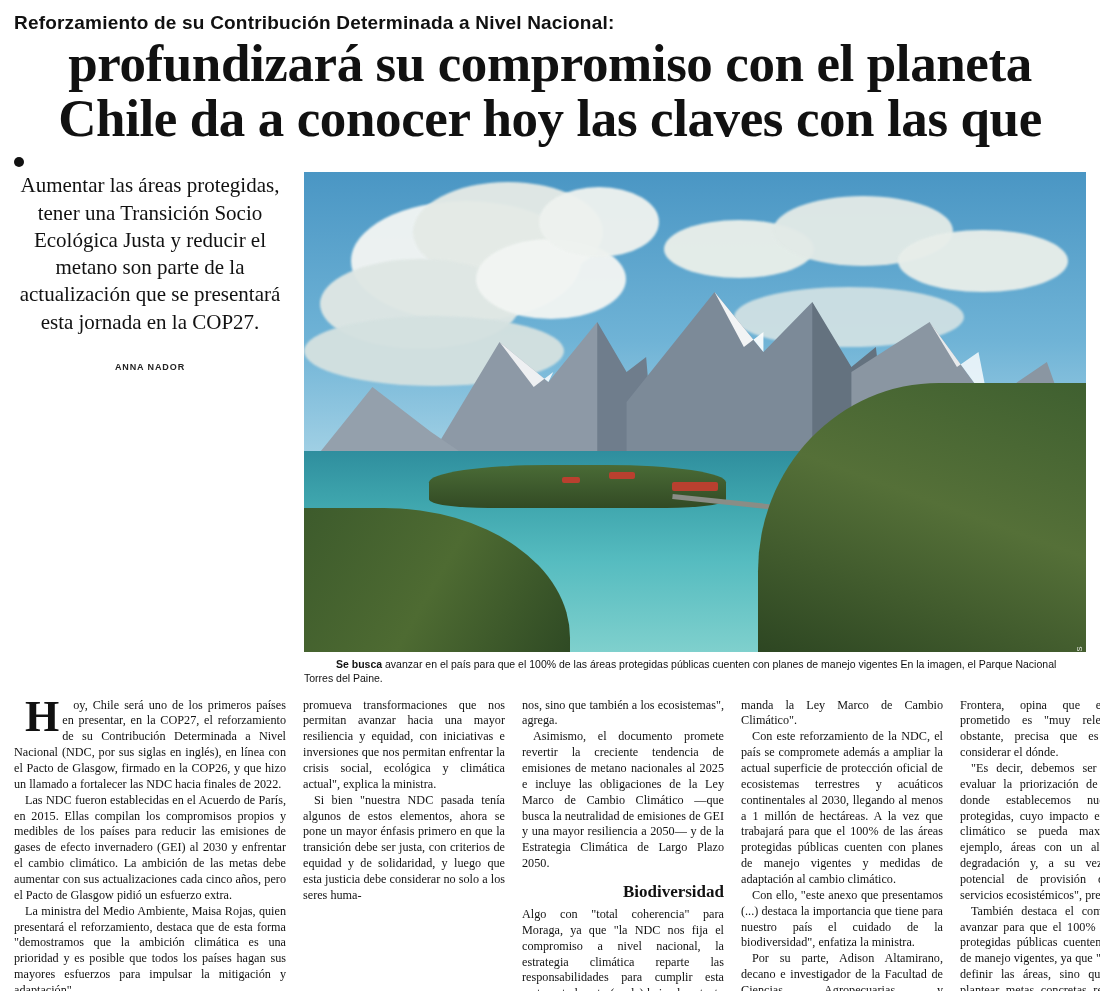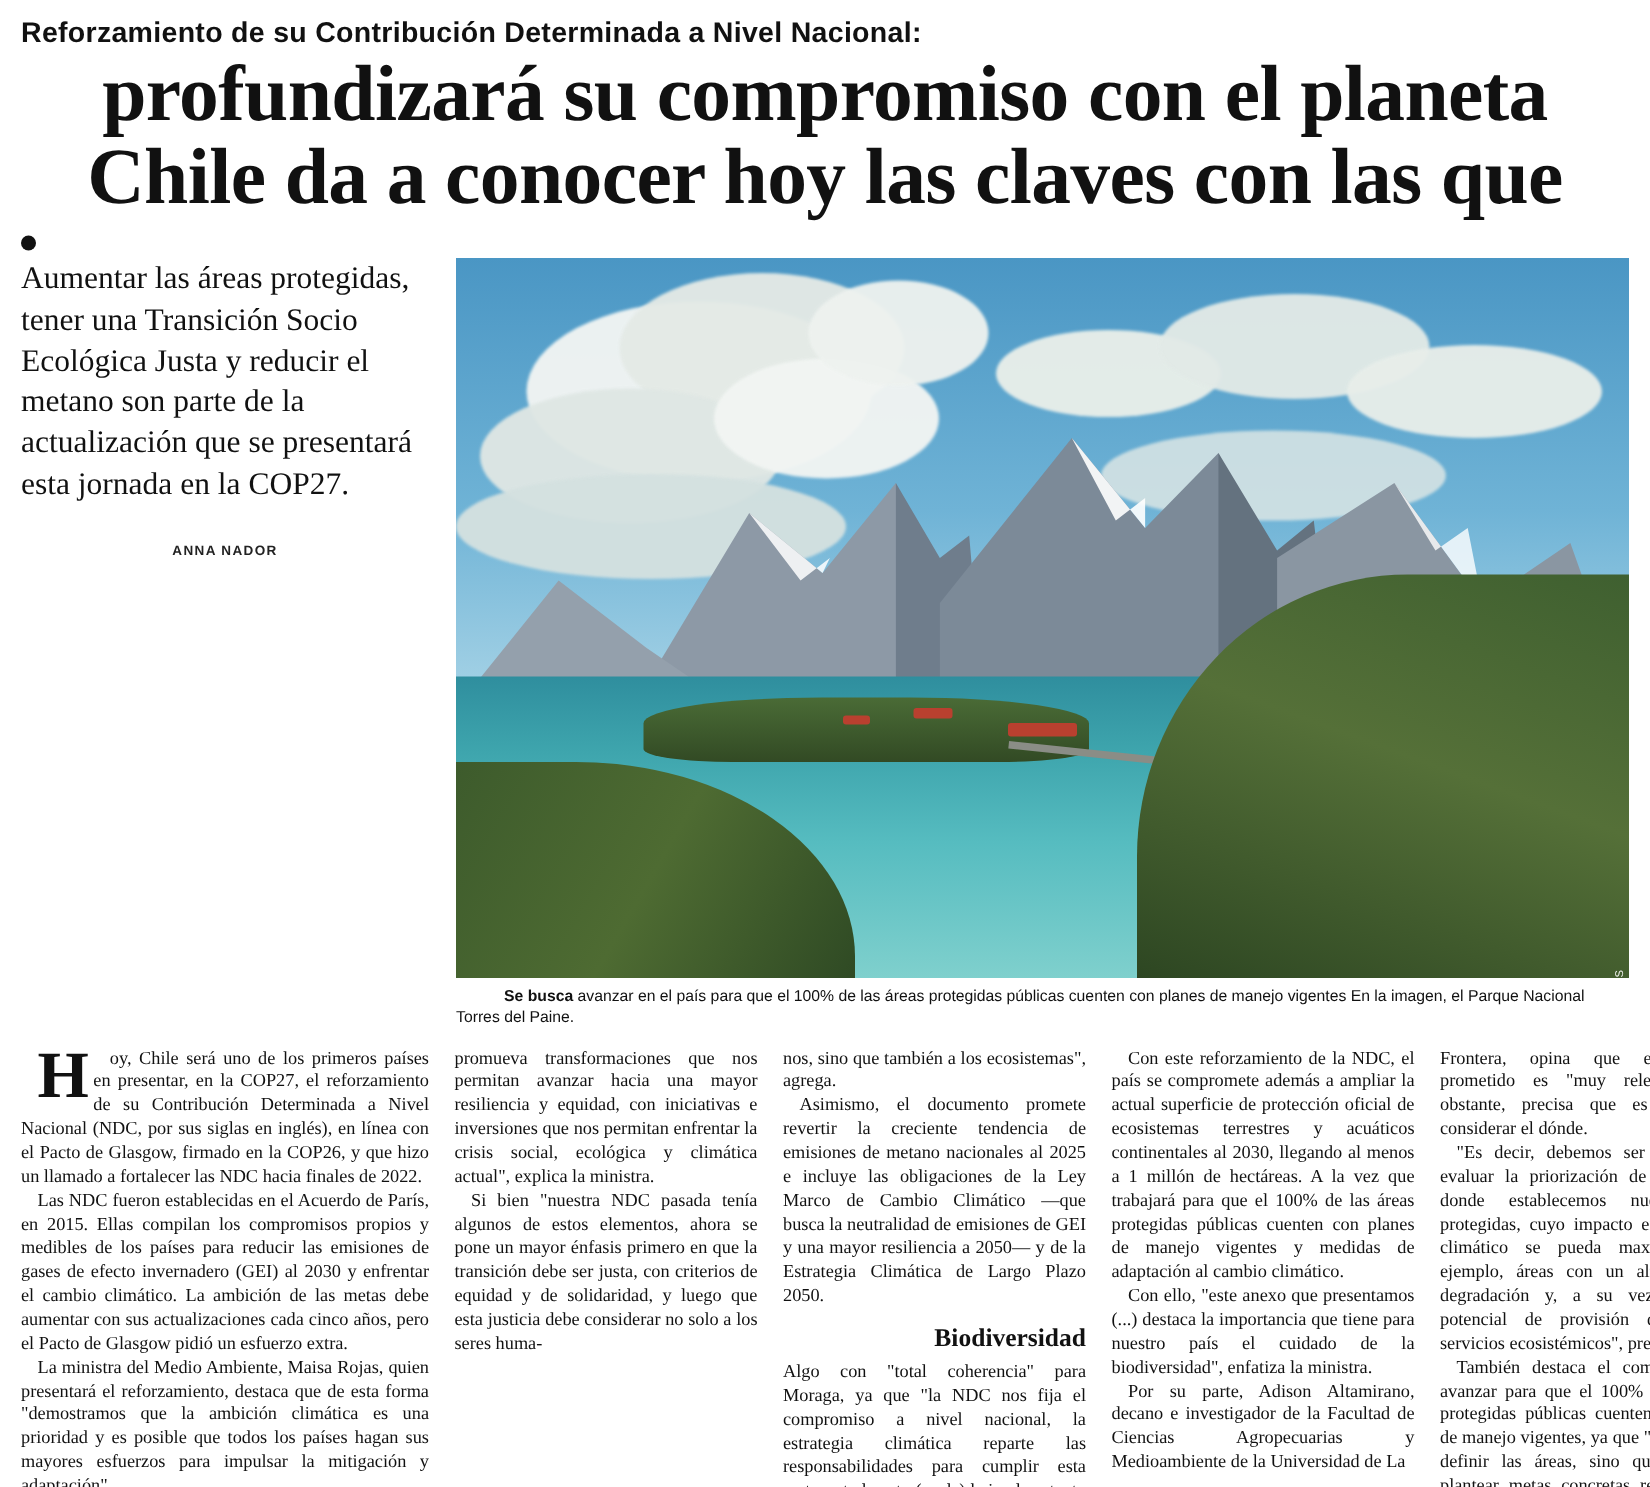--- a/index.html
+++ b/index.html
@@ -53,20 +53,21 @@
   }
   .lead-col{
     width:272px;
     flex:0 0 272px;
   }
   .lead{
     font-family:"Liberation Serif", serif;
     font-size:21px;
     line-height:1.30;
     margin:0 0 26px 0;
+    text-align:center;
   }
   .byline{
     font-family:"Liberation Sans", sans-serif;
     font-size:9px;
     letter-spacing:.9px;
     font-weight:bold;
     color:#222;
     margin:0 0 6px 0;
     text-align:center;
   }
@@ -278,20 +279,21 @@
     </div>
 
     <div class="col">
       <p class="first">nos, sino que también a los ecosistemas", agrega.</p>
       <p>Asimismo, el documento promete revertir la creciente tendencia de emisiones de metano nacionales al 2025 e incluye las obligaciones de la Ley Marco de Cambio Climático —que busca la neutralidad de emisiones de GEI y una mayor resiliencia a 2050— y de la Estrategia Climática de Largo Plazo 2050.</p>
       <h3>Biodiversidad</h3>
       <p class="first">Algo con "total coherencia" para Moraga, ya que "la NDC nos fija el compromiso a nivel nacional, la estrategia climática reparte las responsabilidades para cumplir esta meta, y todo esto (se da) bajo el sustento de lo que establece y</p>
     </div>
 
     <div class="col">
+      <p class="first">manda la Ley Marco de Cambio Climático".</p>
       <p>Con este reforzamiento de la NDC, el país se compromete además a ampliar la actual superficie de protección oficial de ecosistemas terrestres y acuáticos continentales al 2030, llegando al menos a 1 millón de hectáreas. A la vez que trabajará para que el 100% de las áreas protegidas públicas cuenten con planes de manejo vigentes y medidas de adaptación al cambio climático.</p>
       <p>Con ello, "este anexo que presentamos (...) destaca la importancia que tiene para nuestro país el cuidado de la biodiversidad", enfatiza la ministra.</p>
       <p>Por su parte, Adison Altamirano, decano e investigador de la Facultad de Ciencias Agropecuarias y Medioambiente de la Universidad de La</p>
     </div>
 
     <div class="col">
       <p class="first">Frontera, opina que el aumento prometido es "muy relevante". No obstante, precisa que es importante considerar el dónde.</p>
       <p>"Es decir, debemos ser capaces de evaluar la priorización de los lugares donde establecemos nuevas áreas protegidas, cuyo impacto en el cambio climático se pueda maximizar. Por ejemplo, áreas con un alto nivel de degradación y, a su vez, con alto potencial de provisión de diversos servicios ecosistémicos", precisa.</p>
       <p>También destaca el compromiso de avanzar para que el 100% de las áreas protegidas públicas cuenten con planes de manejo vigentes, ya que "no basta con definir las áreas, sino que se deben plantear metas concretas respecto a lo que se va a realizar en estas".</p>
     </div>

